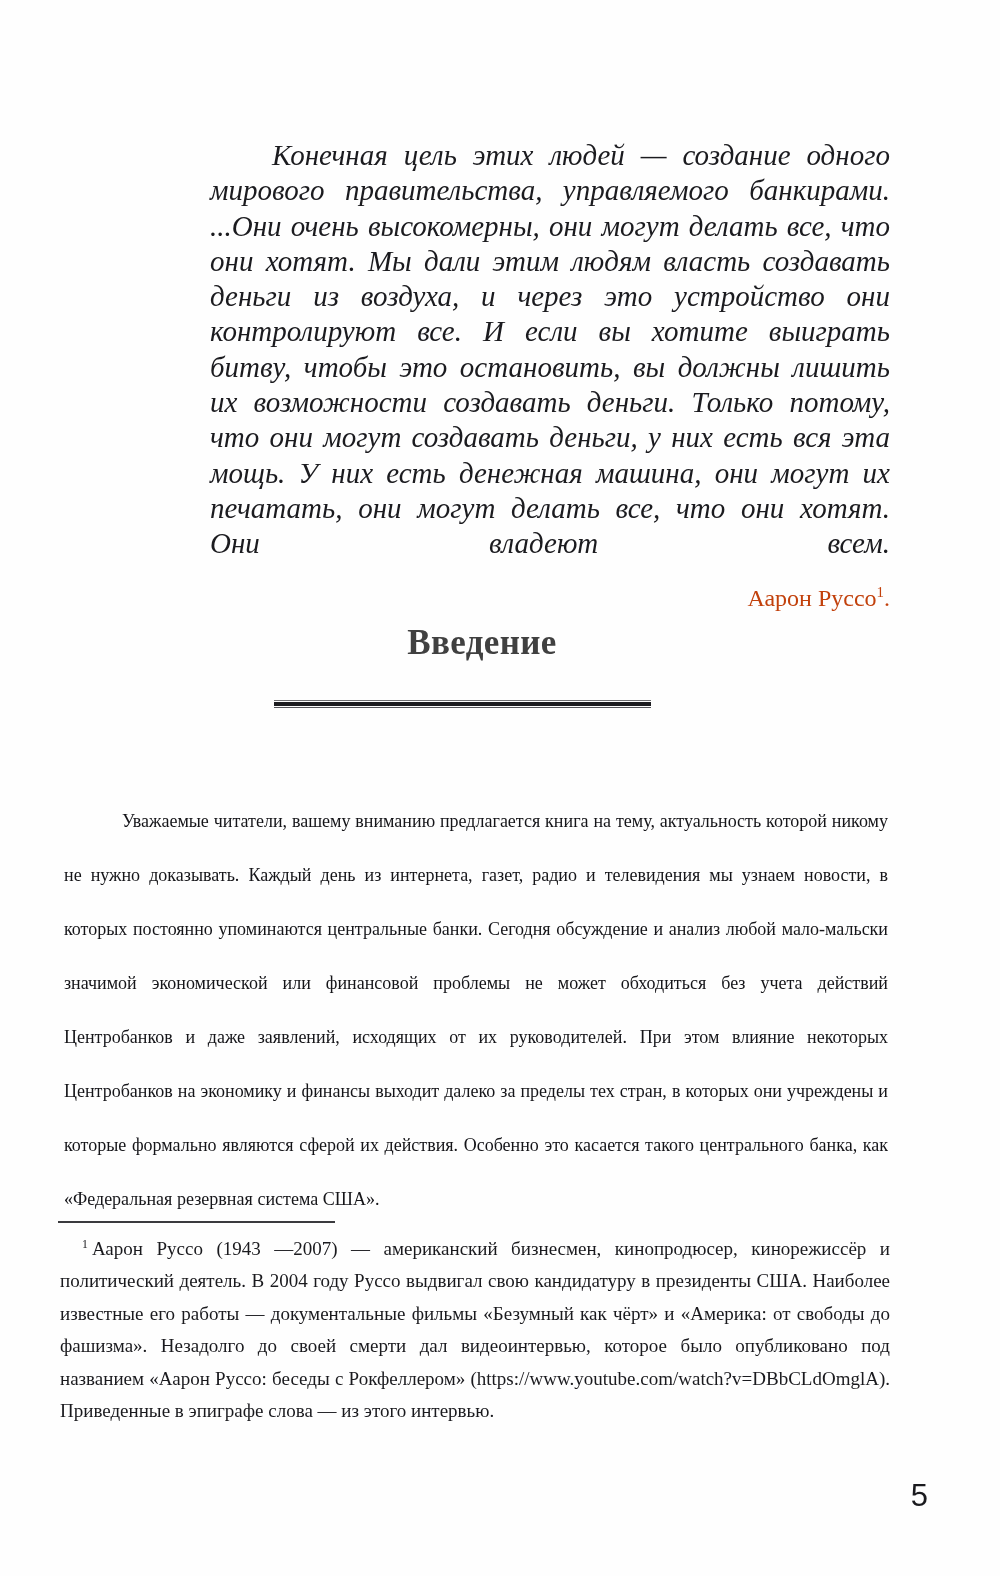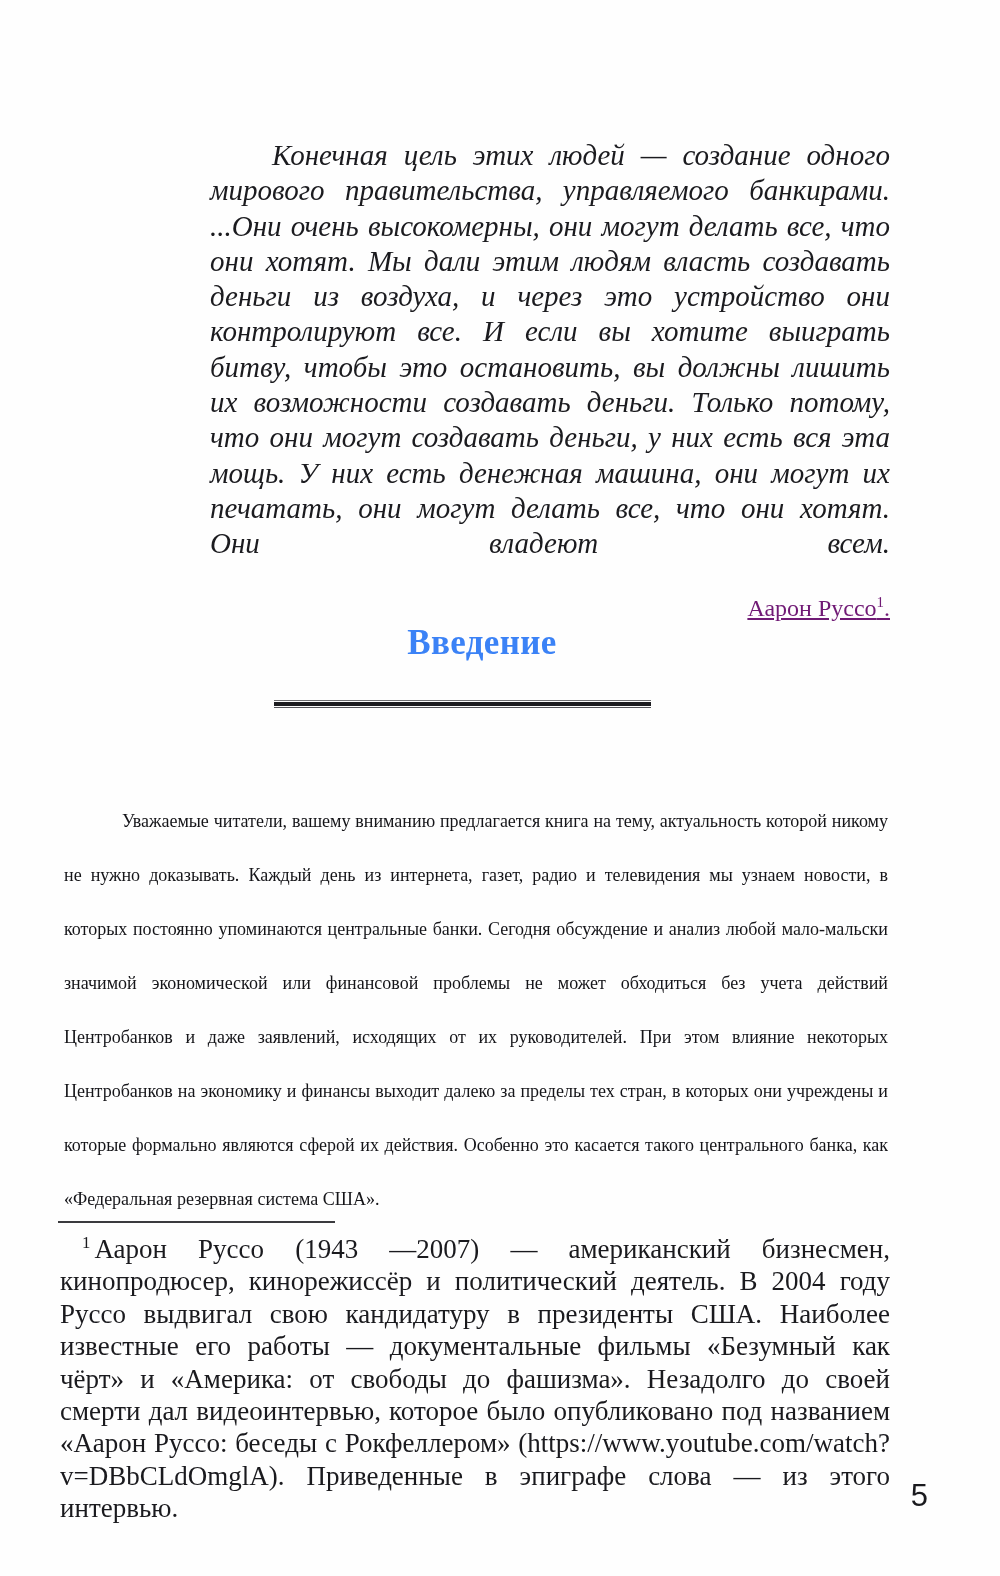--- a/index.html
+++ b/index.html
@@ -35,46 +35,45 @@
     font-size: 29px;
     line-height: 35.3px;
     text-align: justify;
     text-align-last: justify;
     text-indent: 62px;
     color: #1b1b1f;
     hyphens: manual;
     word-spacing: 0.02em;
   }
   .epigraph-attrib {
-    margin-top: 31px;
+    margin-top: 21px;
     text-align: right;
     font-size: 24px;
     line-height: 30px;
     font-style: normal;
-    color: #701a75;
+    color: #c2410c;
     white-space: nowrap;
-    text-decoration: underline;
   }
   .epigraph-attrib sup {
     font-size: 0.62em;
     vertical-align: super;
     line-height: 0;
   }
 
   
   .chapter-heading {
     position: absolute;
     left: 0;
     right: 12px;
     top: 623px;
     text-align: center;
     font-weight: bold;
     font-size: 35px;
     letter-spacing: 0.4px;
-    color: #3b82f6;
+    color: #404040;
   }
   .heading-inner {
     display: inline-block;
     transform: translateX(-12px);
   }
 
   
   .head-rule {
     position: absolute;
     left: 274px;
@@ -128,21 +127,21 @@
     top: 1221px;
     width: 277px;
     height: 2px;
     background: #3a3a3e;
   }
   .footnote {
     position: absolute;
     left: 60px;
     top: 1233px;
     width: 830px;
-    font-size: 27px;
+    font-size: 19px;
     line-height: 32.4px;
     text-align: justify;
     text-align-last: left;
     color: #1a1a1e;
   }
   .footnote .fn-marker {
     font-size: 0.62em;
     vertical-align: super;
     line-height: 0;
     margin-left: 22px;

